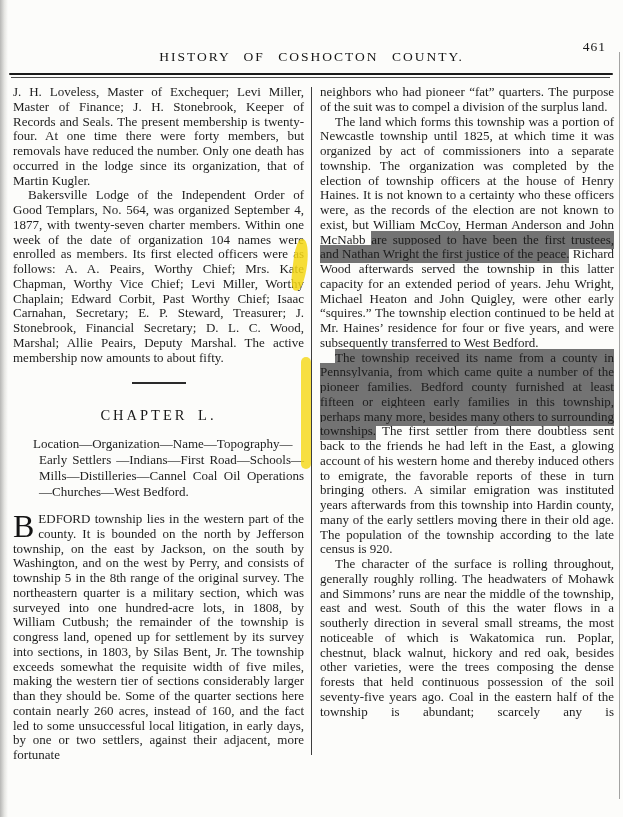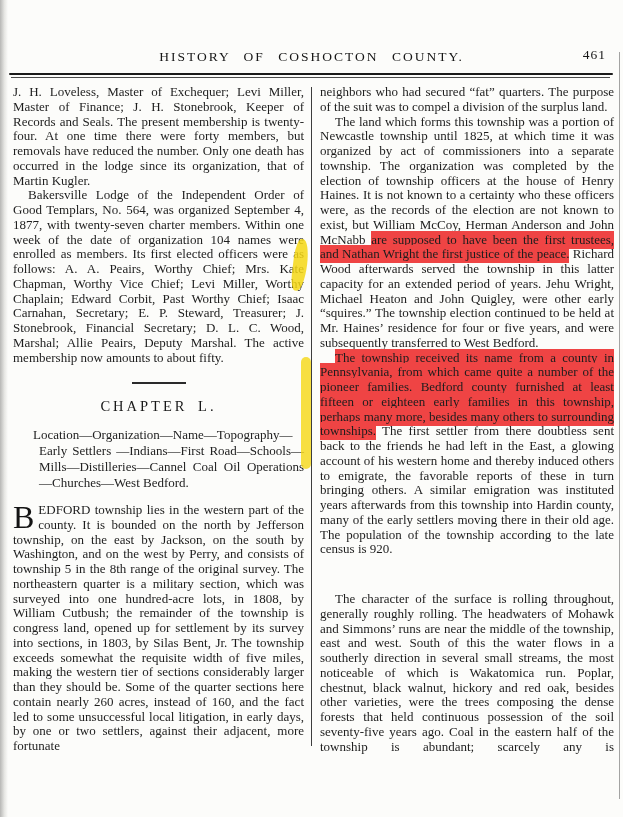--- a/index.html
+++ b/index.html
@@ -20,54 +20,54 @@
   }
   .page::after{
     content:"";position:absolute;right:3px;top:52px;bottom:18px;width:1px;
     background:rgba(90,90,90,.55);z-index:5;pointer-events:none;
   }
   .header{position:relative;padding-top:13px;text-align:center;margin-top:34px;}
   .header .title{
     font-size:13.5px;letter-spacing:2px;word-spacing:8px;color:#161616;
   }
   .header .pagenum{
-    position:absolute;right:17px;top:13px;font-size:13.5px;letter-spacing:1px;color:#161616;text-align:center;
+    position:absolute;right:17px;top:5px;font-size:13.5px;letter-spacing:1px;color:#161616;text-align:center;
   }
   .rule-thick{height:2px;background:#1a1a1a;margin:8px 10px 0 9px;border-radius:1px;}
   .rule-thin{height:1px;background:#4a4a4a;margin:2px 13px 0 11px;}
 
   .columns{display:flex;align-items:stretch;padding:7px 9px 0 13px;}
   .col{font-size:13px;line-height:14.75px;text-align:justify;}
   .col-left{width:291px;}
   .col-divider{width:1px;background:#3d3d3d;margin:2px 0 8px 7px;}
   .col-right{flex:1;padding-left:8px;}
 
   .p{margin:0;}
   .ind{text-indent:15px;}
-  .cont-end{text-align-last:justify;margin-top:35px;}
+  .cont-end{text-align-last:justify;}
 
   .section-rule{width:54px;height:2px;background:#2a2a2a;margin:17px auto 0;}
   .chapter-heading{
-    margin-top:15px;text-align:center;text-indent:0;
+    margin-top:24px;text-align:center;text-indent:0;
     font-size:14.5px;letter-spacing:3px;word-spacing:4px;color:#181818;
   }
   .chapter-subtitle{
     margin-top:17px;text-align:center;text-indent:0;
     font-size:11.5px;font-weight:bold;letter-spacing:1.5px;word-spacing:3px;color:#181818;
   }
   .synopsis{
     margin-top:13px;font-size:13px;line-height:16px;
     padding-left:26px;text-indent:-6px;text-align:justify;color:#222;
   }
   .opening{margin-top:12px;}
   .dropcap{
     float:left;font-size:32px;line-height:25px;padding:2px 4px 0 0;color:#141414;
   }
   .hl{
-    background:#ef4444;
+    background:#737373;
     padding:1px 0 2px;
     box-decoration-break:clone;
     margin-top:28px;
     -webkit-box-decoration-break:clone;
   }
   .smudge{position:absolute;background:#f5d714;z-index:4;pointer-events:none;}
   .smudge-1{left:293px;top:239px;width:14px;height:52px;border-radius:45% 55% 60% 40%;transform:rotate(7deg);opacity:.85;}
   .smudge-2{left:301px;top:357px;width:10px;height:112px;border-radius:5px;opacity:.8;}
 </style>
 </head>
@@ -94,21 +94,21 @@
       <p class="p synopsis">Location—Organization—Name—Topography—Early Settlers —Indians—First Road—Schools—Mills—Distilleries—Cannel Coal Oil Operations—Churches—West Bedford.</p>
 
       <p class="p opening cont-end">
         <span class="dropcap">B</span><span>EDFORD</span><span><span> township lies in the western part of the county. It is bounded on the north by Jefferson township, on the east by Jackson, on the south by Washington, and on the west by Perry, and consists of township 5 in the 8th range of the original survey. The northeastern quarter is a military section, which was surveyed into one hundred-acre lots, in 1808, by William Cutbush; the remainder of the township is congress land, opened up for settlement by its survey into sections, in 1803, by Silas Bent, Jr. The township exceeds somewhat the requisite width of five miles, making the western tier of sections considerably larger than they should be. Some of the quarter sections here contain nearly 260 acres, instead of 160, and the fact led to some unsuccessful local litigation, in early days, by one or two settlers, against their adjacent, more fortunate</span></span>
       </p>
     </div>
 
     <div class="col-divider"></div>
 
     <div class="col col-right">
-      <p class="p"><span>neighbors who had secured “fat” quarters. The purpose of the suit was to compel a division of the surplus land.</span></p>
+      <p class="p"><span>neighbors who had pioneer “fat” quarters. The purpose of the suit was to compel a division of the surplus land.</span></p>
       <p class="p ind"><span>The land which forms this township was a portion of Newcastle township until 1825, at which time it was organized by act of commissioners into a separate township. The organization was completed by the election of township officers at the house of Henry Haines. It is not known to a certainty who these officers were, as the records of the election are not known to exist, but William McCoy, Herman Anderson and John McNabb </span><span class="hl">are supposed to have been the first trustees, and Nathan Wright the first justice of the peace.</span><span> Richard Wood afterwards served the township in this latter capacity for an extended period of years. Jehu Wright, Michael Heaton and John Quigley, were other early “squires.” The township election continued to be held at Mr. Haines’ residence for four or five years, and were subsequently transferred to West Bedford.</span></p>
       <p class="p ind"><span class="hl">The township received its name from a county in Pennsylvania, from which came quite a number of the pioneer families. Bedford county furnished at least fifteen or eighteen early families in this township, perhaps many more, besides many others to surrounding townships.</span><span> The first settler from there doubtless sent back to the friends he had left in the East, a glowing account of his western home and thereby induced others to emigrate, the favorable reports of these in turn bringing others. A similar emigration was instituted years afterwards from this township into Hardin county, many of the early settlers moving there in their old age. The population of the township according to the late census is 920.</span></p>
       <p class="p ind cont-end"><span>The character of the surface is rolling throughout, generally roughly rolling. The headwaters of Mohawk and Simmons’ runs are near the middle of the township, east and west. South of this the water flows in a southerly direction in several small streams, the most noticeable of which is Wakatomica run. Poplar, chestnut, black walnut, hickory and red oak, besides other varieties, were the trees composing the dense forests that held continuous possession of the soil seventy-five years ago. Coal in the eastern half of the township is abundant; scarcely any is</span></p>
     </div>
 
   </div>
 
   <div class="smudge smudge-1"></div>
   <div class="smudge smudge-2"></div>
 

